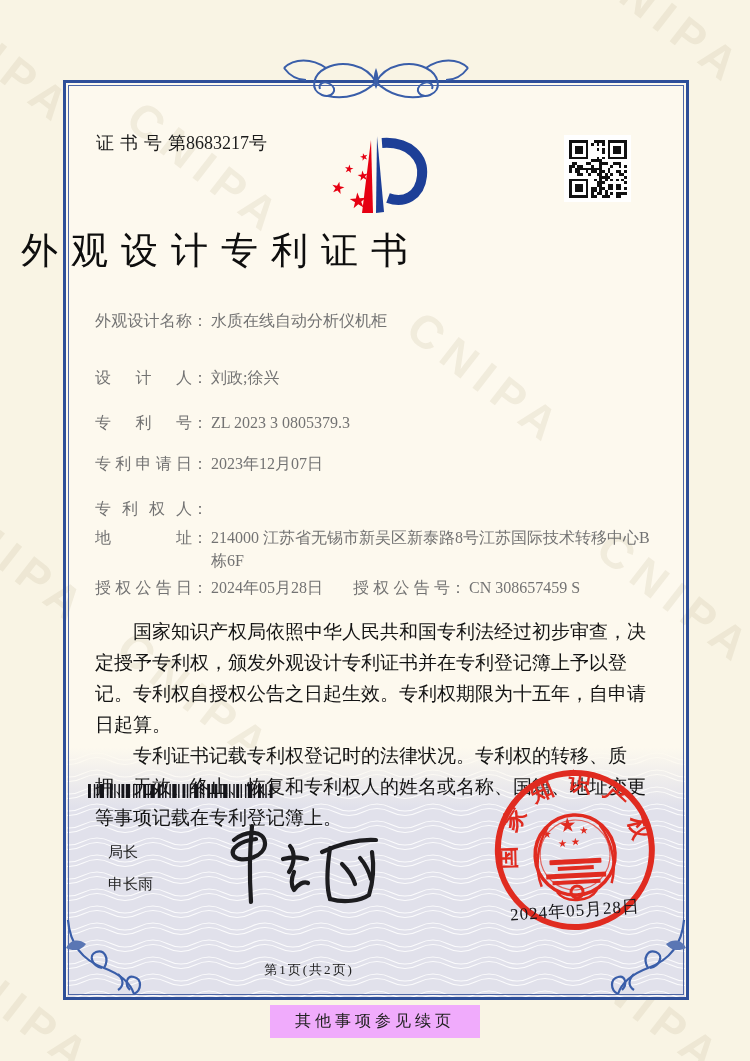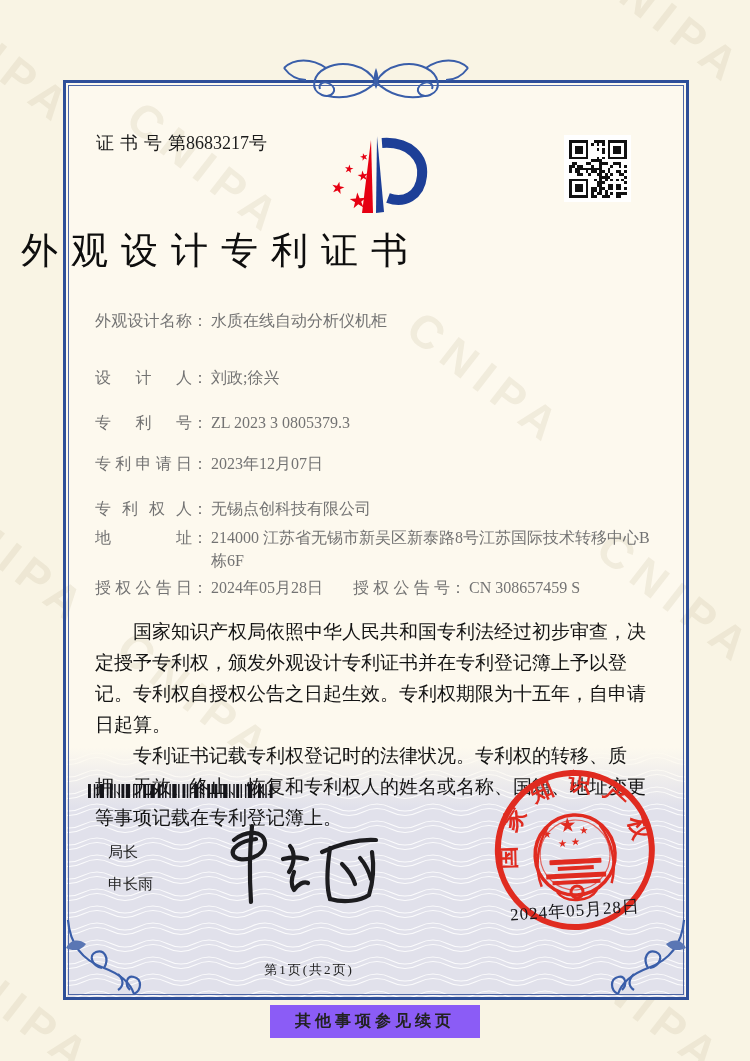--- a/index.html
+++ b/index.html
@@ -49,21 +49,21 @@
   
   #barcode{left:88px;top:784px;width:186px;height:14px;z-index:5;}
   #barcode rect{fill:#15151a;}
   .officer{left:108px;top:843px;z-index:5;font-family:"Liberation Sans","DejaVu Sans",sans-serif;font-size:15px;color:#222;}
   .officer .name{margin-top:13px;}
   #signature{left:0;top:0;width:750px;height:1061px;z-index:5;pointer-events:none;}
   #signature path{fill:none;stroke:#1c1c1f;stroke-width:4.2;stroke-linecap:round;stroke-linejoin:round;}
   .seal{left:485px;top:763px;width:180px;height:180px;z-index:6;transform:rotate(-3deg);}
   .sealdate{left:492px;top:899px;width:166px;text-align:center;font-size:17px;color:#17171a;letter-spacing:1px;z-index:7;transform:rotate(-4deg);}
   .pageinfo{left:0;top:961px;width:618px;text-align:center;font-size:13px;letter-spacing:2px;color:#222;z-index:5;}
-  .notebox{left:375px;top:1005px;transform:translateX(-50%);background:#8b5cf6;padding:6px 25px;font-size:16px;letter-spacing:4px;color:#222;z-index:5;white-space:nowrap;font-weight:bold;}
+  .notebox{left:375px;top:1005px;transform:translateX(-50%);background:#f0abfc;padding:6px 25px;font-size:16px;letter-spacing:4px;color:#222;z-index:5;white-space:nowrap;}
 </style>
 </head>
 <body>
 
 <div class="abs frame-bg"></div>
 
 <div>
   <span class="abs wm" style="left:150px;top:90px;">CNIPA</span>
   <span class="abs wm" style="left:-60px;top:-20px;">CNIPA</span>
   <span class="abs wm" style="left:610px;top:-60px;">CNIPA</span>
@@ -323,21 +323,20 @@
       <span class="fvalue">ZL 2023 3 0805379.3</span>
   </div>
   <div class="frow m3">
     <span class="flabel">专利申请日</span>
       <span class="fcolon">：</span>
       <span class="fvalue">2023年12月07日</span>
   </div>
   <div class="frow m4">
     <span class="flabel">专利权人</span>
       <span class="fcolon">：</span>
-      <span class="fvalue">无锡点创科技有限公司</span>
   </div>
   <div class="frow m5">
     <span class="flabel">地址</span>
       <span class="fcolon">：</span>
       <span class="fvalue">214000 江苏省无锡市新吴区新泰路8号江苏国际技术转移中心B栋6F</span>
   </div>
   <div class="frow m6">
     <span class="flabel">授权公告日</span>
       <span class="fcolon">：</span>
       <span style="padding-left:3px;">2024年05月28日</span>

